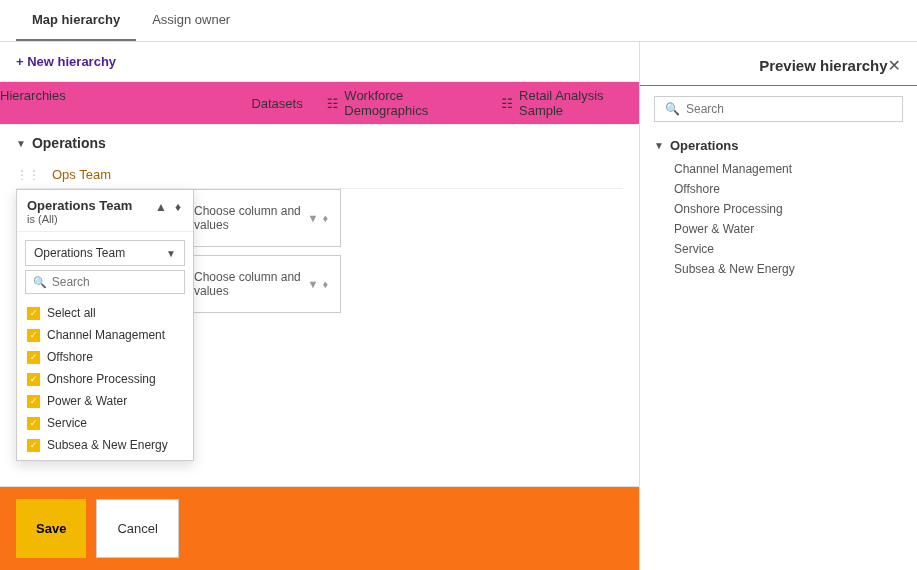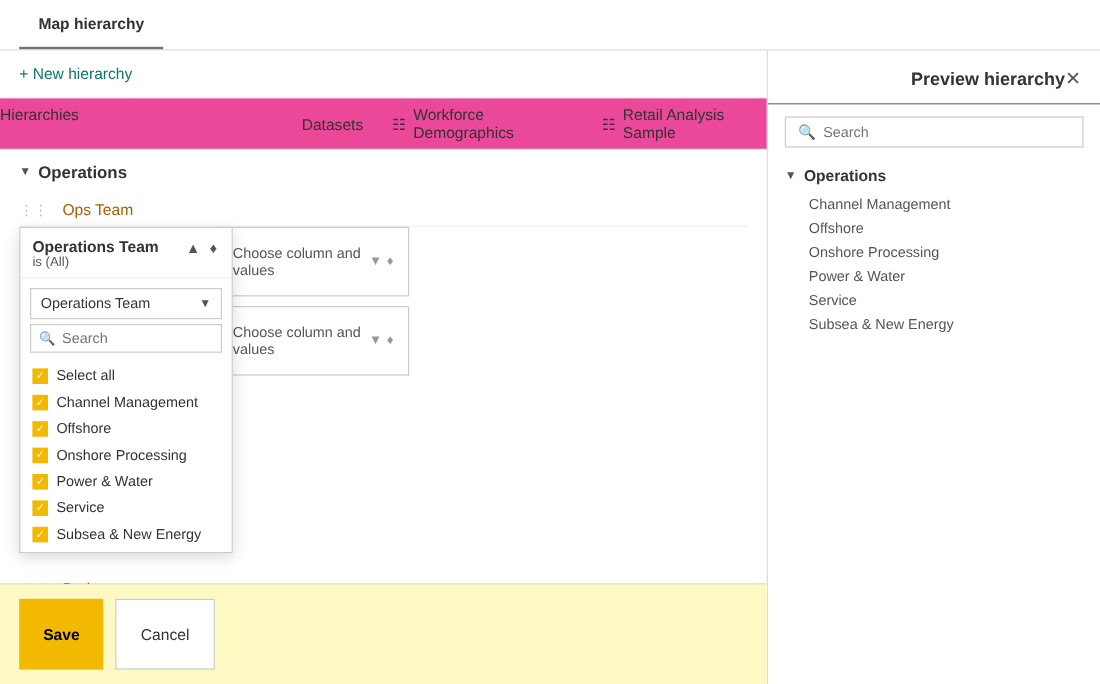--- a/index.html
+++ b/index.html
@@ -11,21 +11,21 @@
     .tab.active { border-bottom: 2px solid #737373; font-weight: 600; }
     .tab:not(.active) { color: #555; }
 
     
     .main-content { display: flex; flex: 1; overflow: hidden; }
 
     
     .left-panel { width: 640px; border-right: 1px solid #ddd; display: flex; flex-direction: column; overflow: hidden; }
 
     .left-top { padding: 12px 16px; border-bottom: 1px solid #eee; }
-    .new-hierarchy-btn { display: flex; align-items: center; gap: 6px; color: #0f766e; cursor: pointer; font-size: 13px; font-weight: 400; background: none; border: none; }
+    .new-hierarchy-btn { display: flex; align-items: center; gap: 6px; color: #4c1d95; cursor: pointer; font-size: 13px; font-weight: 700; background: none; border: none; }
 
     .col-headers { display: flex; padding: 6px 0; border-bottom: 1px solid #eee; background: #ec4899; }
     .col-header { font-size: 13px; color: #333; font-weight: 400; }
     .col-header.hier { width: 268px; }
     .col-header.ds { display: flex; gap: 24px; align-items: center; }
 
     .dataset-item { display: flex; align-items: center; gap: 6px; font-size: 13px; color: #333; }
 
     
     .hierarchy-section { flex: 1; overflow-y: auto; padding-bottom: 16px; }
@@ -58,21 +58,21 @@
     .popup-list-item { display: flex; align-items: center; gap: 7px; padding: 4px 10px; font-size: 12px; cursor: pointer; }
     .checkbox-checked { width: 13px; height: 13px; background: #f2b900; display: flex; align-items: center; justify-content: center; flex-shrink: 0; }
     .checkbox-checked::after { content: '✓'; color: #fff; font-size: 9px; }
     .item-label { color: #333; }
     .item-label.select-all { font-weight: 500; }
     .choose-panel { width: 160px; border: 1px solid #ccc; padding: 14px 12px; display: flex; align-items: center; justify-content: space-between; font-size: 12px; color: #555; min-height: 50px; background: #fff; cursor: pointer; }
     .choose-panel-icons { display: flex; gap: 4px; align-items: center; }
     .choose-icon { color: #999; font-size: 11px; }
 
     
-    .bottom-bar { padding: 12px 16px; border-top: 1px solid #ddd; display: flex; gap: 10px; background: #fef9c3; }
+    .bottom-bar { padding: 12px 16px; border-top: 1px solid #ddd; display: flex; gap: 10px; background: #f97316; }
     .btn-save { background: #f2b900; color: #000; border: none; padding: 7px 20px; font-size: 13px; font-weight: 600; cursor: pointer; }
     .btn-cancel { background: #fff; color: #333; border: 1px solid #ccc; padding: 21px 20px; font-size: 13px; cursor: pointer; }
 
     
     .right-panel { width: 277px; display: flex; flex-direction: column; padding: 0; }
     .preview-header { display: flex; align-items: center; justify-content: flex-end; padding: 14px 16px 10px; border-bottom: 1px solid #737373; }
     .preview-title { font-size: 15px; font-weight: 600; color: #333; }
     .close-btn { background: none; border: none; cursor: pointer; font-size: 16px; color: #555; }
 
     .preview-search { margin: 10px 14px; display: flex; align-items: center; border: 1px solid #ccc; padding: 5px 10px; }
@@ -83,20 +83,21 @@
     .preview-section-header { display: flex; align-items: center; gap: 6px; padding: 6px 0; cursor: pointer; }
     .preview-section-title { font-size: 13px; font-weight: 700; color: #333; }
     .preview-items { padding-left: 20px; }
     .preview-item { padding: 3px 0; font-size: 12px; color: #555; }
   </style>
 </head>
 <body>
 
 <div class="top-tabs">
   <div class="tab active">Map hierarchy</div>
+  <div class="tab">Assign owner</div>
 </div>
 
 <div class="main-content">
 
   <div class="left-panel">
 
     <div class="left-top">
       <button class="new-hierarchy-btn">+ New hierarchy</button>
     </div>
 

